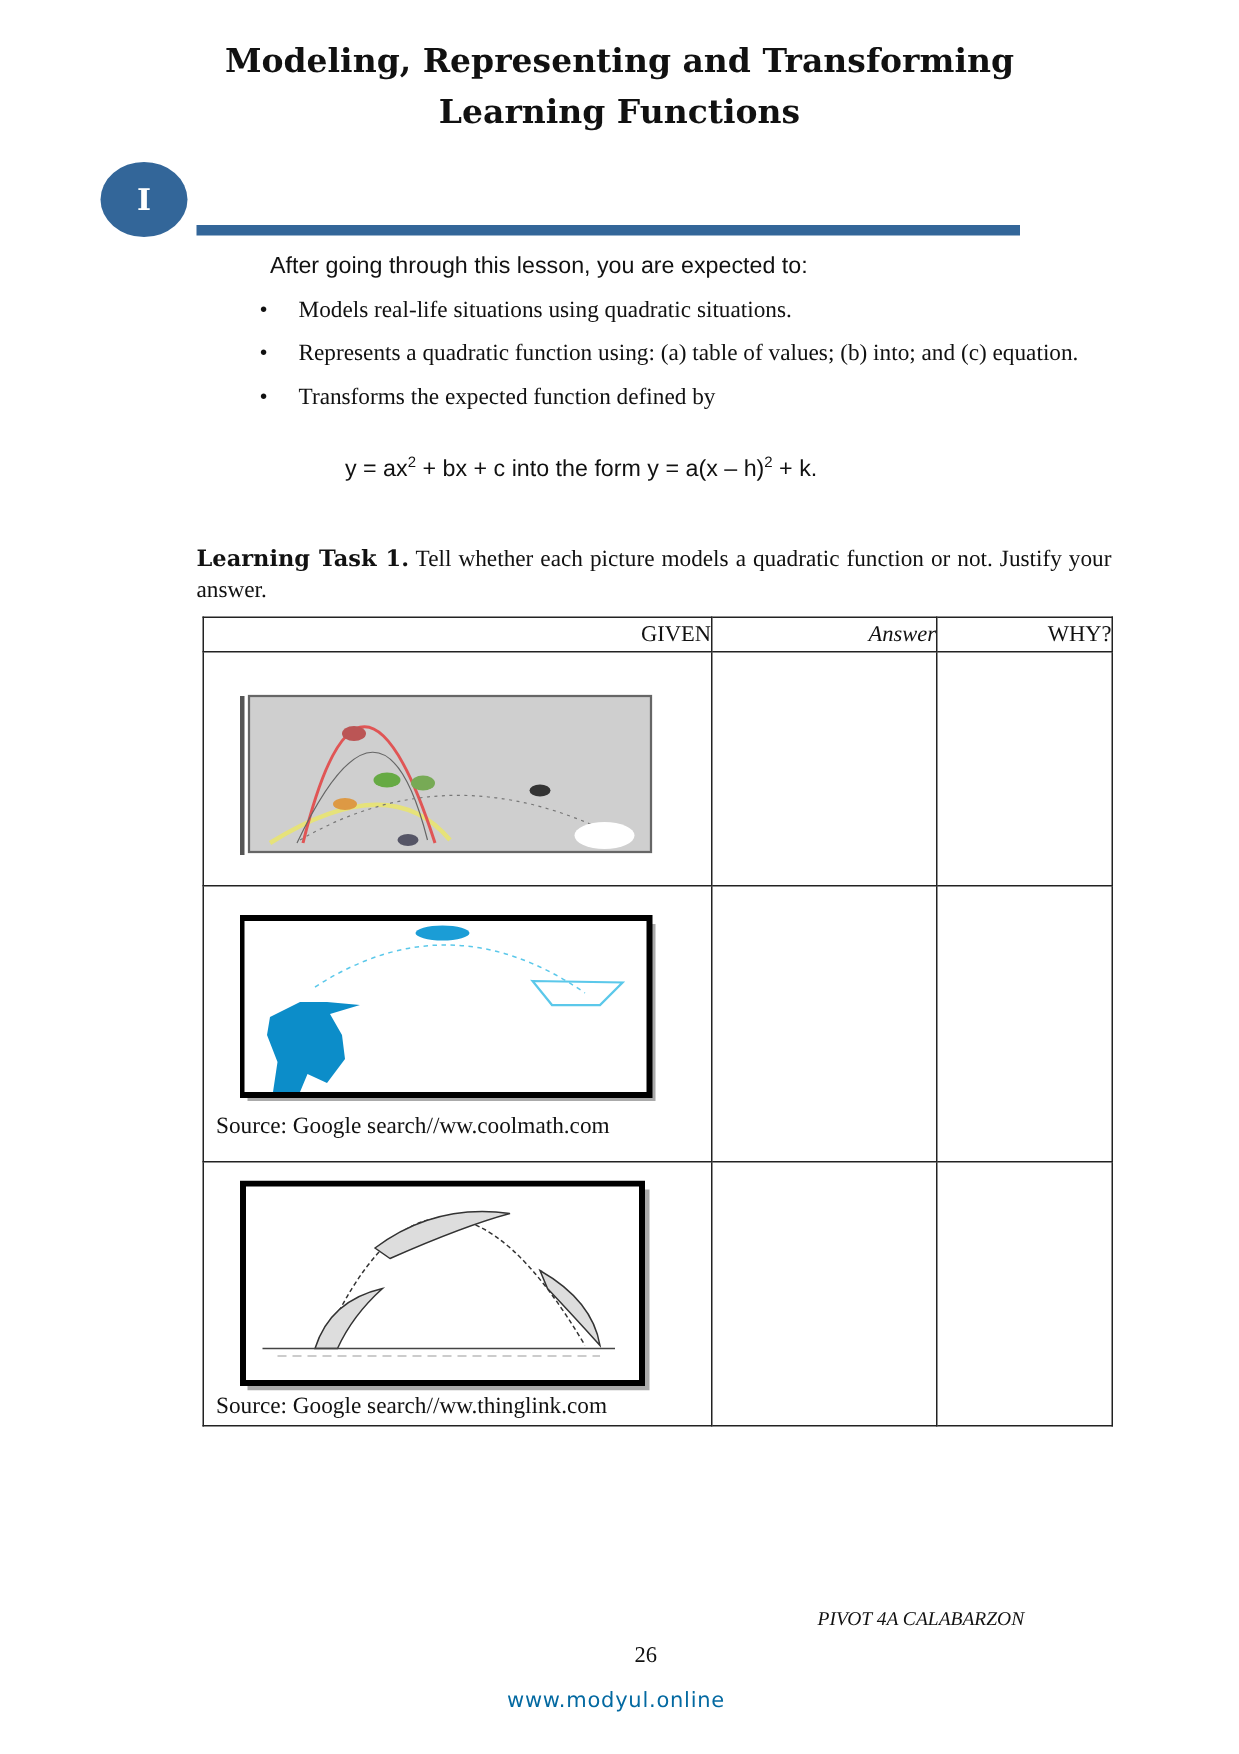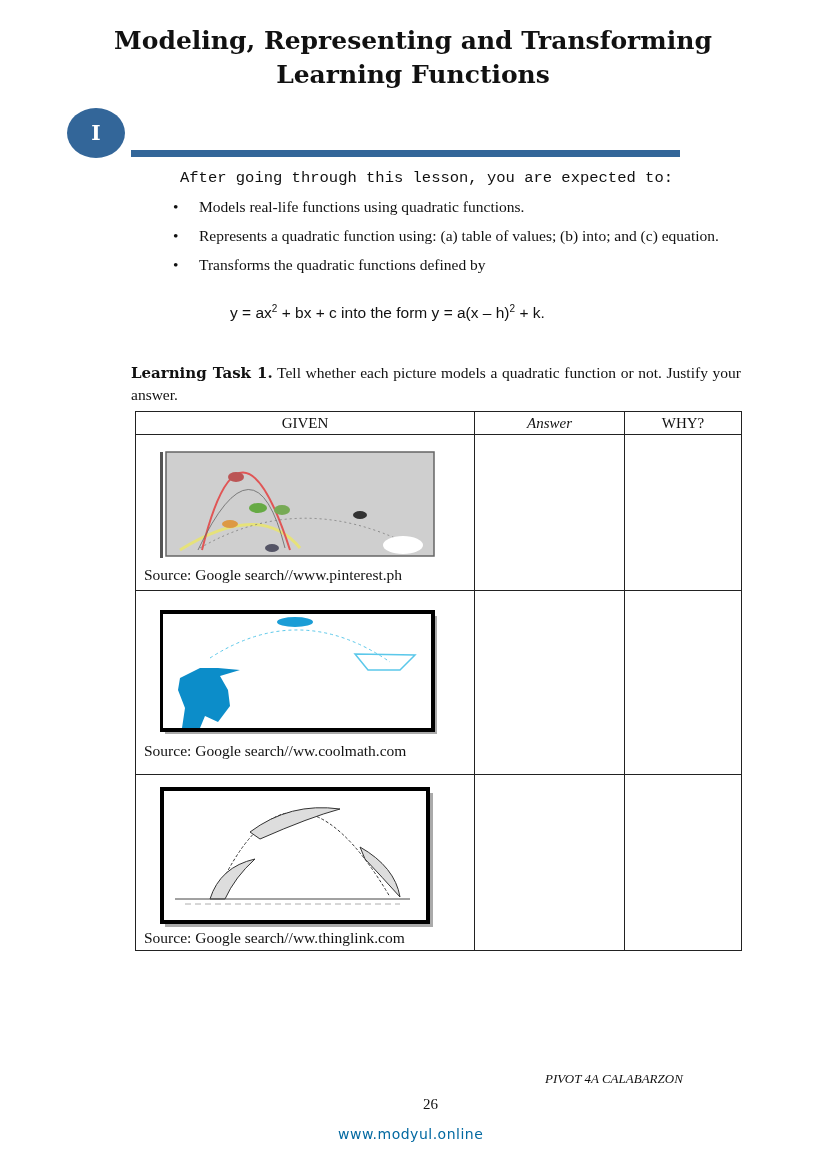--- a/index.html
+++ b/index.html
@@ -1,37 +1,37 @@
 <!DOCTYPE html>
 <html><head>
 <meta charset="utf-8">
 <style>
   html, body { margin: 0; padding: 0; background: #ffffff; }
   body { width: 826px; height: 1169px; position: relative; overflow: hidden;
          font-family: "DejaVu Serif", "Liberation Serif", serif; color: #111; }
   .title { position: absolute; left: 0; width: 826px; top: 24px; text-align: center;
-           font-family: "DejaVu Serif", serif; font-weight: bold; font-size: 25px; line-height: 34px; color: #111; }
+           font-family: "DejaVu Serif", serif; font-weight: bold; font-size: 22px; line-height: 34px; color: #111; }
   .section-badge { position: absolute; left: 67px; top: 108px; width: 58px; height: 50px; border-radius: 50%;
                    background: #336699; color: #fff; font-weight: bold; font-size: 20px;
                    display: flex; align-items: center; justify-content: center; font-family: "DejaVu Serif", serif; }
   .section-rule { position: absolute; left: 131px; top: 150px; width: 549px; height: 7px; background: #336699; }
-  .intro { position: absolute; left: 180px; top: 168px; font-size: 14px; line-height: 20px; font-family: Liberation Mono, monospace; font-size: 15.5px; }
+  .intro { position: absolute; left: 180px; top: 168px; font-size: 14px; line-height: 20px; font-family: Liberation Sans, sans-serif; font-size: 15.5px; }
   .objectives { position: absolute; left: 170px; top: 196px; width: 572px; margin: 0; padding: 0; list-style: none;
                 font-family: "Liberation Serif", serif; font-size: 15.5px; line-height: 21px; }
   .objectives li { position: relative; padding-left: 29px; margin-bottom: 8px; text-align: justify; }
   .objectives li .bullet { position: absolute; left: 3px; top: 0; }
   .formula { position: absolute; left: 230px; top: 303px; font-family: Liberation Sans, sans-serif; font-size: 15.5px; }
   .formula sup { font-size: 10px; }
   .task { position: absolute; left: 131px; top: 362px; width: 610px; font-family: "Liberation Serif", serif; font-size: 15.5px;
           line-height: 21px; text-align: justify; }
   .task b { font-family: "DejaVu Serif", serif; font-size: 15px; }
   table.task-table { position: absolute; left: 135px; top: 411px; width: 607px; border-collapse: collapse;
                      font-family: "Liberation Serif", serif; font-size: 15px; }
   table.task-table th, table.task-table td { border: 1.5px solid #222; padding: 0; }
-  table.task-table th { font-weight: normal; height: 22px; text-align: center; }
+  table.task-table th { font-weight: normal; height: 22px; text-align: right; }
   .col-given { width: 338px; }
   .col-answer { width: 149px; font-style: italic; }
   .given-cell { position: relative; }
   .pic { display: block; margin-left: 24px; }
   .source { font-family: "Liberation Serif", serif; font-size: 15.5px; padding-left: 8px; }
   .footer { position: absolute; left: 545px; top: 1071px; font-style: italic; font-size: 13px; font-family: "Liberation Serif", serif; }
   .page-num { position: absolute; left: 423px; top: 1096px; font-size: 15px; font-family: "Liberation Serif", serif; }
   .watermark { position: absolute; left: 338px; top: 1126px; font-size: 14px; color: #0369a1;
                font-family: "DejaVu Sans", sans-serif; letter-spacing: 0.5px; }
 </style>
@@ -42,23 +42,23 @@
   <div>Modeling, Representing and Transforming</div>
   <div>Learning Functions</div>
 </div>
 
 <div class="section-badge">I</div>
 <div class="section-rule"></div>
 
 <div class="intro">After going through this lesson, you are expected to:</div>
 
 <ul class="objectives">
-  <li><span class="bullet">•</span><span>Models real-life functions using quadratic functions.</span></li>
+  <li><span class="bullet">•</span><span>Models real-life situations using quadratic situations.</span></li>
   <li><span class="bullet">•</span><span>Represents a quadratic function using: (a) table of values; (b) into; and (c) equation.</span></li>
-  <li><span class="bullet">•</span><span>Transforms the quadratic functions defined by</span></li>
+  <li><span class="bullet">•</span><span>Transforms the expected function defined by</span></li>
 </ul>
 
 <div class="formula"><span>y = ax</span><sup>2</sup><span> + bx + c into the form y = a(x – h)</span><sup>2</sup><span> + k.</span></div>
 
 <div class="task"><b>Learning Task 1.</b><span> Tell whether each picture models a quadratic function or not. Justify your answer.</span></div>
 
 <table class="task-table">
   <tbody>
       <tr>
     <th class="col-given">GIVEN</th>
@@ -76,21 +76,20 @@
         <path d="M38 100 Q 95 -20 125 98" stroke="#666" stroke-width="0.8" fill="none"></path>
         <path d="M40 98 Q 140 40 250 95" stroke="#777" stroke-width="0.8" stroke-dasharray="2 3" fill="none"></path>
         <ellipse cx="76" cy="27" rx="8" ry="5" fill="#b55"></ellipse>
         <ellipse cx="98" cy="58" rx="9" ry="5" fill="#6a4"></ellipse>
         <ellipse cx="122" cy="60" rx="8" ry="5" fill="#7a5"></ellipse>
         <ellipse cx="70" cy="74" rx="8" ry="4" fill="#d94"></ellipse>
         <ellipse cx="200" cy="65" rx="7" ry="4" fill="#333"></ellipse>
         <ellipse cx="112" cy="98" rx="7" ry="4" fill="#556"></ellipse>
         <ellipse cx="243" cy="95" rx="20" ry="9" fill="#fff"></ellipse>
       </svg>
-      <div class="source" style="margin-top:6px">Source: Google search//www.pinterest.ph</div>
     </td>
     <td></td>
     <td></td>
   </tr>
 
   <tr style="height:184px">
     <td class="given-cell">
       <svg class="pic" width="280" height="124" viewBox="0 0 280 124" style="margin-top:4px">
         <rect x="5" y="6" width="272" height="118" fill="#aaa"></rect>
         <rect x="1" y="2" width="272" height="118" fill="#fff" stroke="#000" stroke-width="4"></rect>

